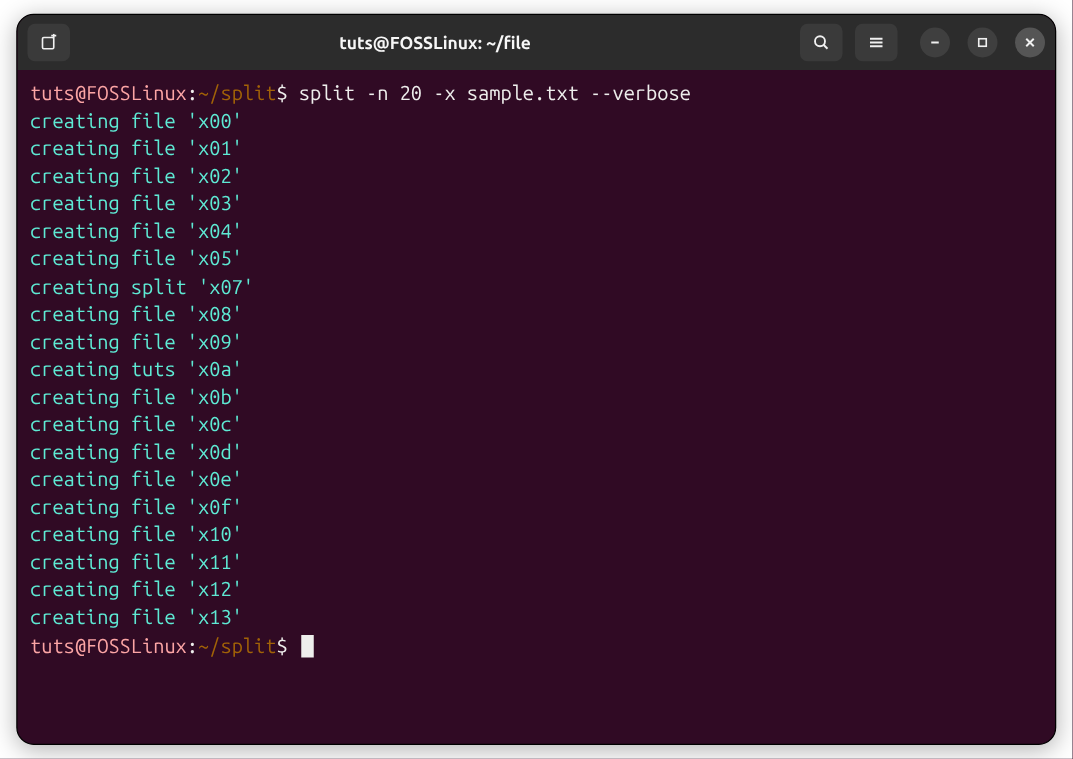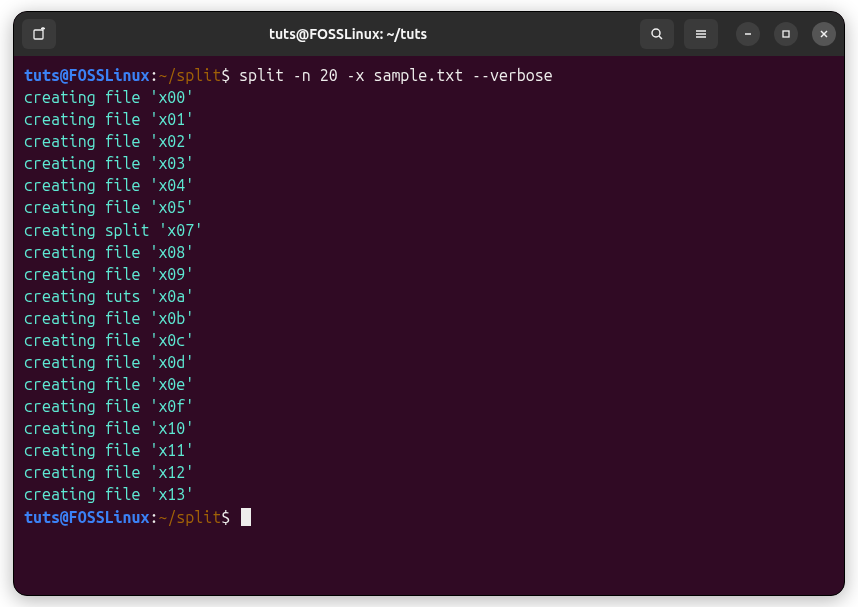--- a/index.html
+++ b/index.html
@@ -96,22 +96,22 @@
       width: 10px;
     }
     .terminal-body::-webkit-scrollbar-track {
       background: #300a24;
     }
     .terminal-body::-webkit-scrollbar-thumb {
       background: #8c6b80;
       border-radius: 5px;
     }
     .prompt-user {
-      color: #3b82f6;
-      font-weight: bold;
+      color: #fca5a5;
+      font-weight: normal;
     }
     .prompt-path {
       color: #a16207;
       font-weight: normal;
     }
     .prompt-dollar {
       color: #eeeeec;
     }
     .command {
       color: #eeeeec;
@@ -140,21 +140,21 @@
   <div class="titlebar">
     <div class="titlebar-left">
       <div class="tb-btn">
         <svg width="14" height="14" viewBox="0 0 14 14" fill="none">
           <rect x="2" y="3" width="9" height="9" stroke="#f0f0f0" stroke-width="1.3" rx="1"></rect>
           <line x1="9" y1="1.5" x2="13" y2="1.5" stroke="#f0f0f0" stroke-width="1.3"></line>
           <line x1="11" y1="0" x2="11" y2="3.5" stroke="#f0f0f0" stroke-width="1.3"></line>
         </svg>
       </div>
     </div>
-    <div class="titlebar-center">tuts@FOSSLinux: ~/tuts</div>
+    <div class="titlebar-center">tuts@FOSSLinux: ~/file</div>
     <div class="titlebar-right">
       <div class="tb-btn">
         <svg width="14" height="14" viewBox="0 0 14 14" fill="none">
           <circle cx="6" cy="6" r="4" stroke="#f0f0f0" stroke-width="1.5"></circle>
           <line x1="9" y1="9" x2="12" y2="12" stroke="#f0f0f0" stroke-width="1.5"></line>
         </svg>
       </div>
       <div class="tb-btn">
         <svg width="14" height="14" viewBox="0 0 14 14" fill="none">
           <line x1="2" y1="4" x2="12" y2="4" stroke="#f0f0f0" stroke-width="1.5"></line>

